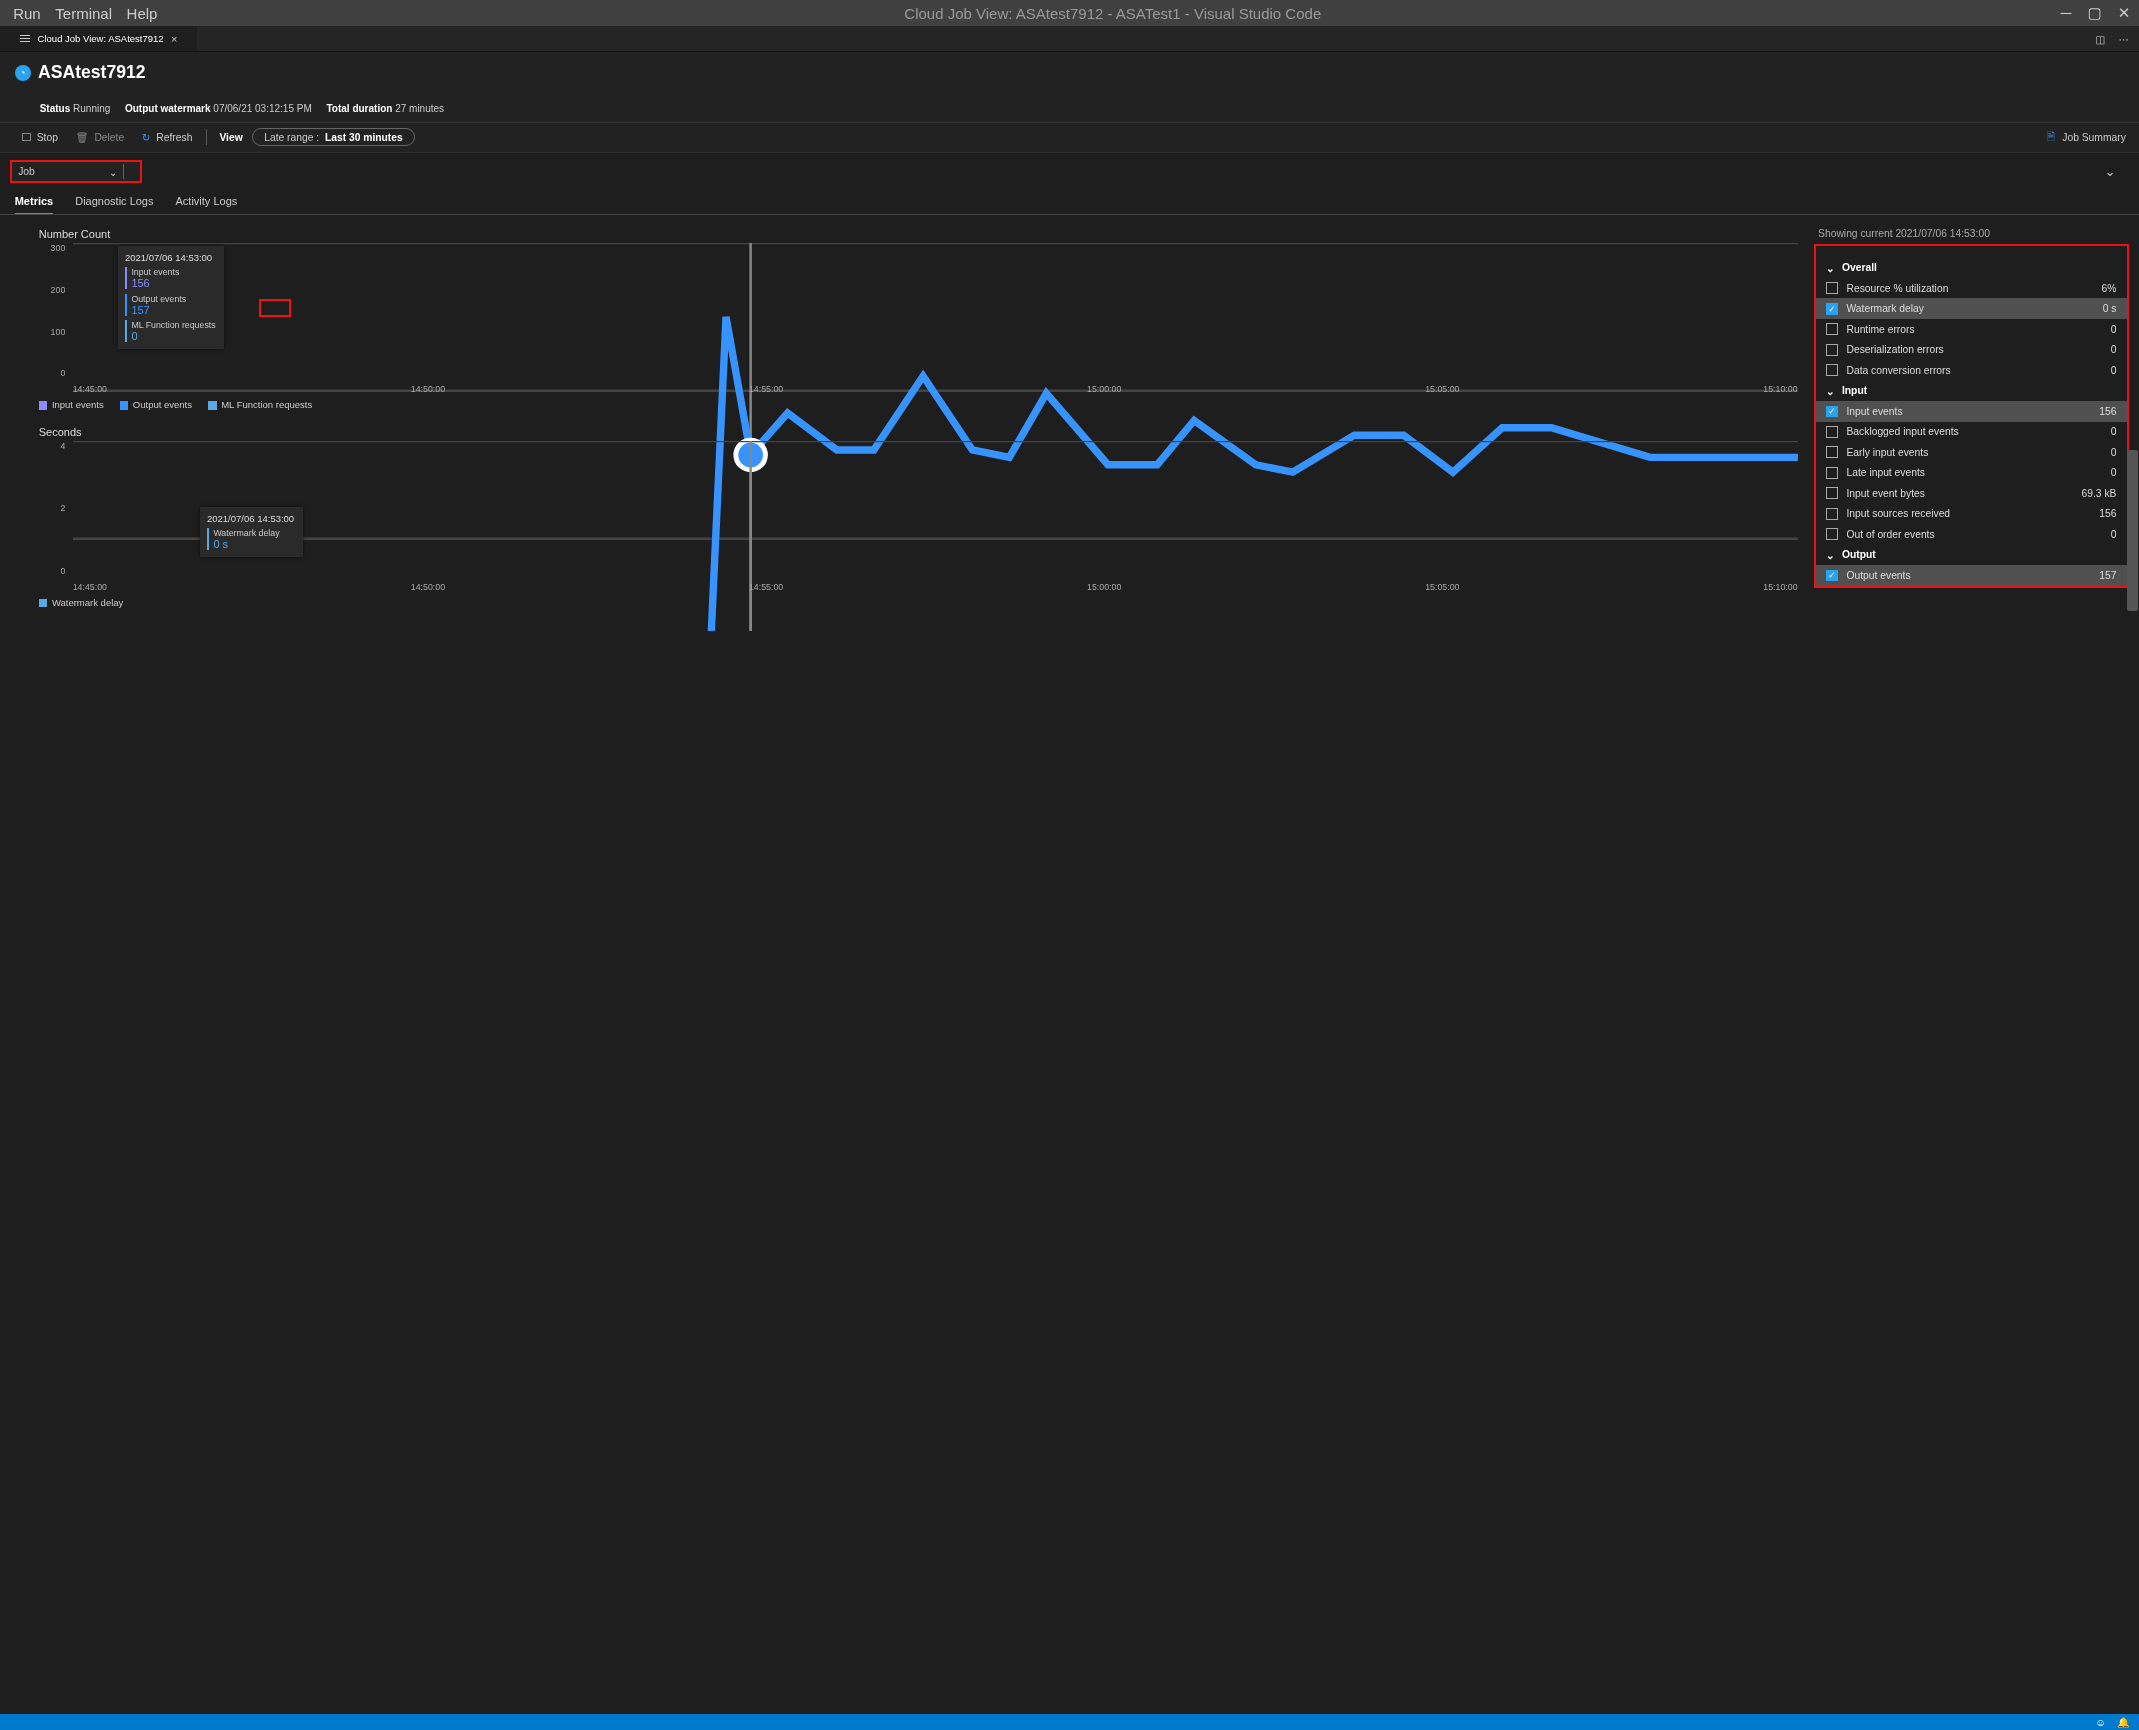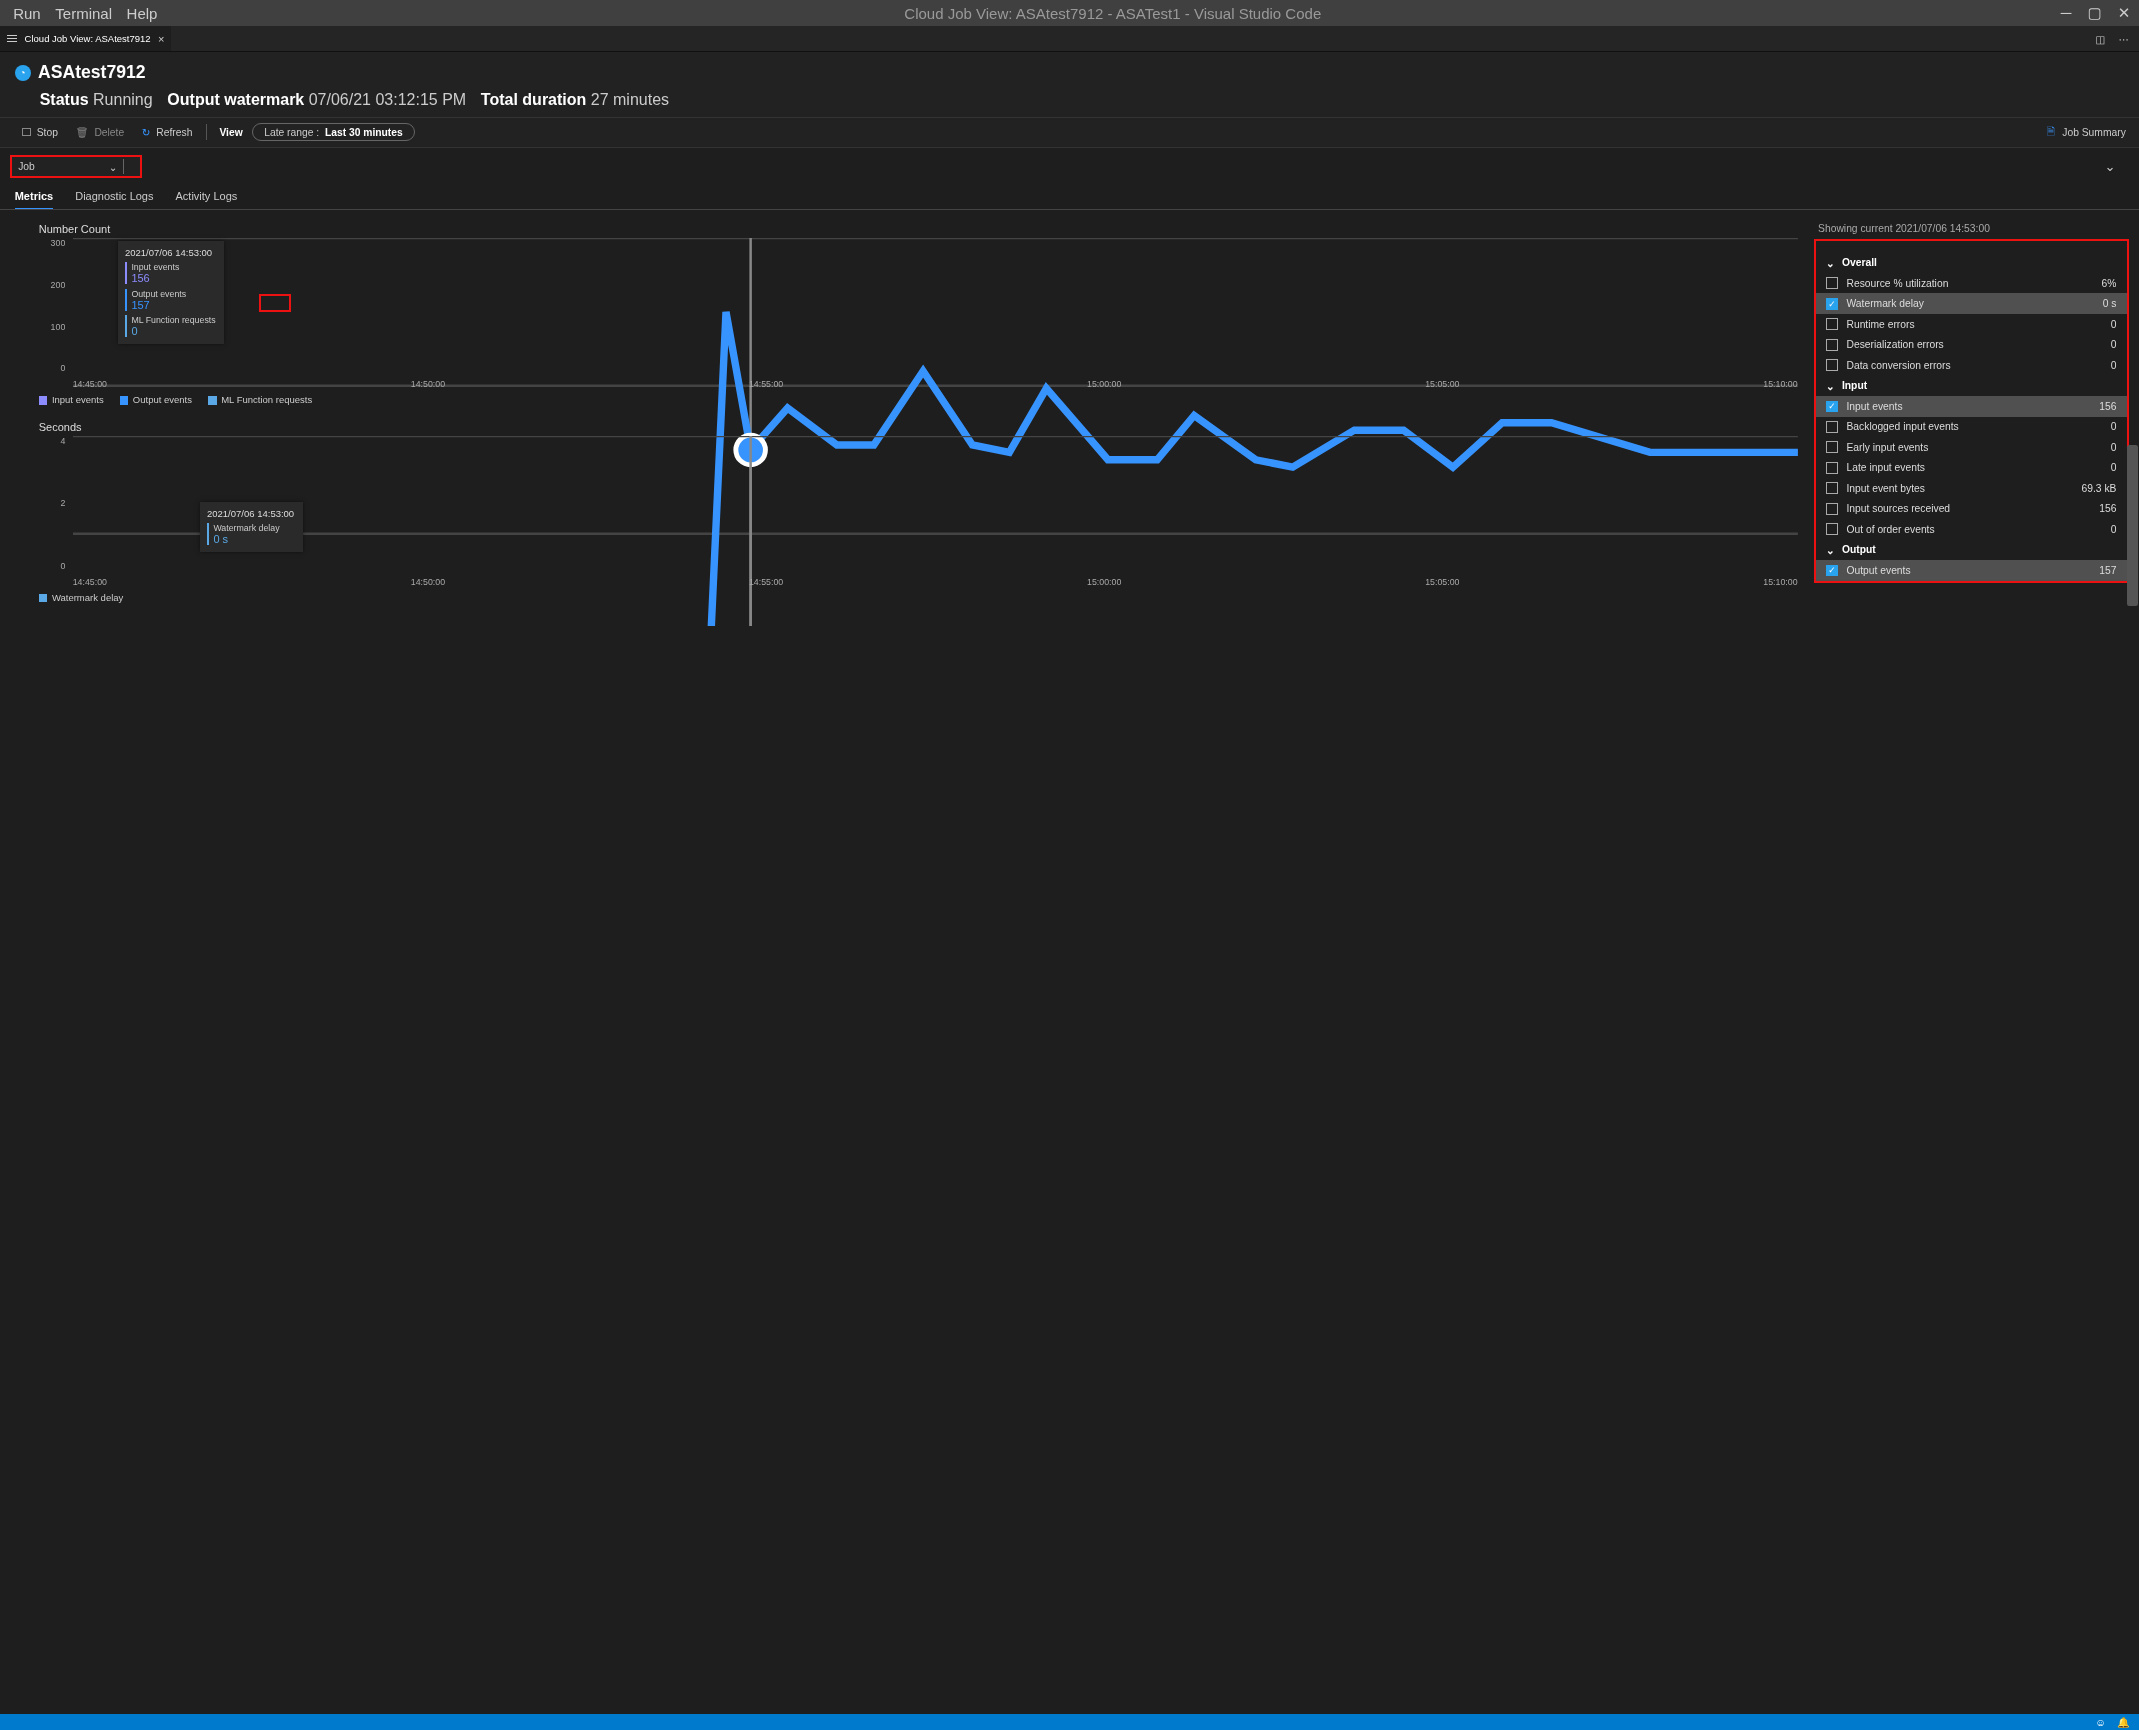--- a/index.html
+++ b/index.html
@@ -8,32 +8,32 @@
   
   .titlebar { height: 26px; background: #404040; display: flex; align-items: center; padding: 0 5.9px; font-size: 15px; color: #ccc; }
   .menubar { display: flex; gap: 0; }
   .menubar span { padding: 4.4px 7.3px; cursor: pointer; }
   .title-center { flex: 1; text-align: center; color: #999; }
   .winctrl { display: flex; gap: 16px; padding-right: 2.9px; color: #ccc; }
   .winctrl span { cursor:pointer; }
   
   
   .tabrow { height: 26px; background: #252526; display: flex; align-items: center; border-bottom: 0.7px solid #111; }
-  .tabrow .editor-tab { display: flex; align-items: center; gap: 7.3px; padding: 0 7px; height: 100%; background: #1e1e1e; color: #fff; font-size: 9.5px; }
+  .tabrow .editor-tab { display: flex; align-items: center; gap: 7.3px; padding: 0 20px; height: 100%; background: #1e1e1e; color: #fff; font-size: 9.5px; }
   .tabrow .tab-icon { width:10.3px; display:flex; flex-direction:column; gap:1.5px; }
   .tabrow .tab-icon div { height:1.5px; background:#ccc; }
   .tabrow .close-x { color:#ccc; font-size:11px; }
   .tabrow-right { margin-left:auto; display:flex; gap:13.2px; padding-right:10.3px; color:#ccc; }
   
   
   .jobhead { padding: 10.3px 14.7px 7.3px 14.7px; background:#222; }
   .jobhead-row1 { display:flex; align-items:center; gap:7.3px; }
   .job-icon { width:16px; height:16px; border-radius:50%; background:#2aa3ef; display:flex; align-items:center; justify-content:center; color:#fff; font-weight:bold; font-size:9.5px;}
   .job-name { font-size:17.6px; font-weight:600; color:#fff; }
-  .jobhead-row2 { margin-top:8px; margin-left:25px; display:flex; gap:14.7px; font-size:16px; }
+  .jobhead-row2 { margin-top:20px; margin-left:25px; display:flex; gap:14.7px; font-size:10px; }
   .jobhead-row2 b { color:#fff; font-weight:600; }
   .jobhead-row2 span.v { color:#ccc; }
   
   
   .toolbar { display:flex; align-items:center; gap:0; padding:4.4px 13.2px; border-top:0.7px solid #333; border-bottom:0.7px solid #333; background:#222; height:31px;}
   .tbtn { display:flex; align-items:center; gap:5.9px; padding:2.9px 8.8px; color:#ccc; cursor:pointer; font-size:10.3px;}
   .tbtn svg, .tbtn .ic { width:11.7px; height:11.7px; }
   .tsep { width:0.7px; height:16px; background:#555; margin:0 4.4px; }
   .timechip { border:0.7px solid #666; border-radius:11.7px; padding:2.9px 11.7px; font-size:10.3px; }
   .timechip b { color:#fff; font-weight:600;}

